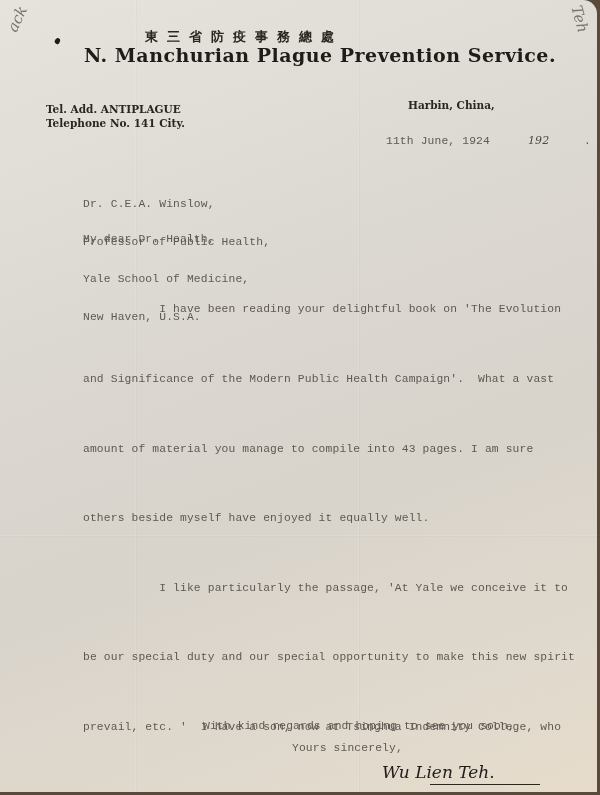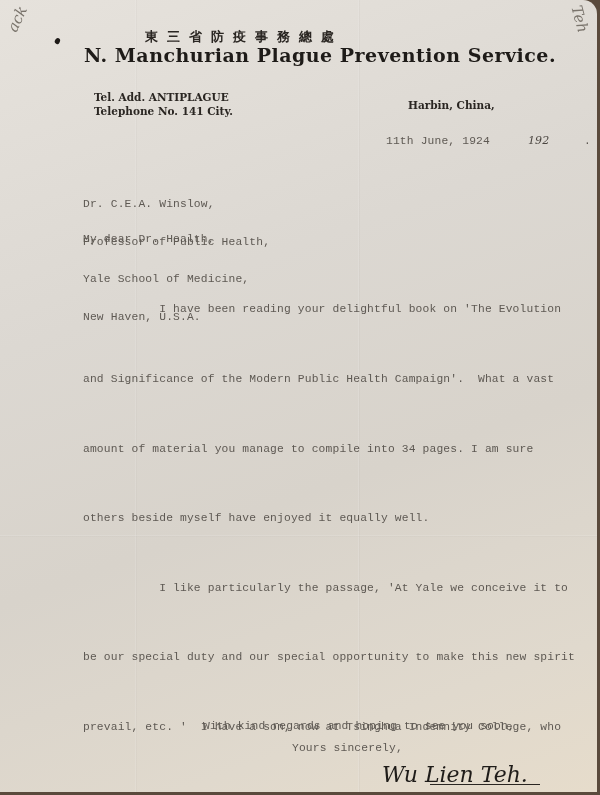--- a/index.html
+++ b/index.html
@@ -33,40 +33,40 @@
   }
   .org-title {
     position: absolute; top: 44px; left: 0; width: 600px; text-align: center;
     font-family: "DejaVu Serif", serif; font-size: 19px; font-weight: bold;
     color: #1e1b18; letter-spacing: 0.5px; padding-left: 20px;
   }
   .hdr {
     position: absolute; font-family: "DejaVu Serif", serif; font-size: 10.5px;
     color: #2a2622; font-weight: bold; line-height: 14px;
   }
-  .tel { left: 46px; top: 90px; margin-left: 48px; }
+  .tel { left: 46px; top: 102px; }
   .city { left: 408px; top: 90px; margin-top: 8px; }
   .typed {
     font-family: "Liberation Mono", monospace; font-size: 11.3px;
     color: #5e5953; letter-spacing: 0.15px; white-space: pre;
   }
   .date { position: absolute; left: 386px; top: 134px; }
   .date .hand {
     font-family: "DejaVu Serif", serif; font-style: italic; font-size: 11px; color: #4a4540; padding-left: 38px;
   }
   .addr { position: absolute; left: 83px; top: 173px; line-height: 12.5px; }
   .salut { position: absolute; left: 83px; top: 233px; }
   .body {
     position: absolute; left: 83px; top: 252px; line-height: 23.2px;
   }
   .body .line { display: block; height: 23.2px; }
   .closing { position: absolute; line-height: 23px; }
   .sig {
     position: absolute; left: 382px; top: 762px;
-    font-family: "DejaVu Serif", serif; font-style: italic; font-size: 22px;
+    font-family: "DejaVu Serif", serif; font-style: italic; font-size: 17px;
     color: #1f1c19;
   }
   .sig-line {
     position: absolute; left: 430px; top: 784px; width: 110px; height: 1px; background: #2a2622;
   }
   .margin-note {
     position: absolute; font-family: "DejaVu Serif", serif; font-style: italic; color: #7a746c; font-size: 15px;
   }
   .note-left { left: 4px; top: 10px; transform: rotate(-65deg); }
   .note-right { left: 566px; top: 10px; transform: rotate(75deg); }
@@ -100,21 +100,21 @@
     <div>Professor of Public Health,</div>
     <div>Yale School of Medicine,</div>
     <div>New Haven, U.S.A.</div>
   </div>
 
   <div class="salut typed">My dear Dr. Health,</div>
 
   <div class="body typed">
     <span class="line">           I have been reading your delightful book on 'The Evolution</span>
     <span class="line">and Significance of the Modern Public Health Campaign'.  What a vast</span>
-    <span class="line">amount of material you manage to compile into 34 pages. I am sure</span>
+    <span class="line">amount of material you manage to compile into 43 pages. I am sure</span>
     <span class="line">others beside myself have enjoyed it equally well.</span>
     <span class="line">           I like particularly the passage, 'At Yale we conceive it to</span>
     <span class="line">be our special duty and our special opportunity to make this new spirit</span>
     <span class="line">prevail, etc. '  I have a son, now at Tsinghua Indemnity College, who</span>
     <span class="line">intends to follow my progession.  All being well, he will join an</span>
     
     
     
     
     

